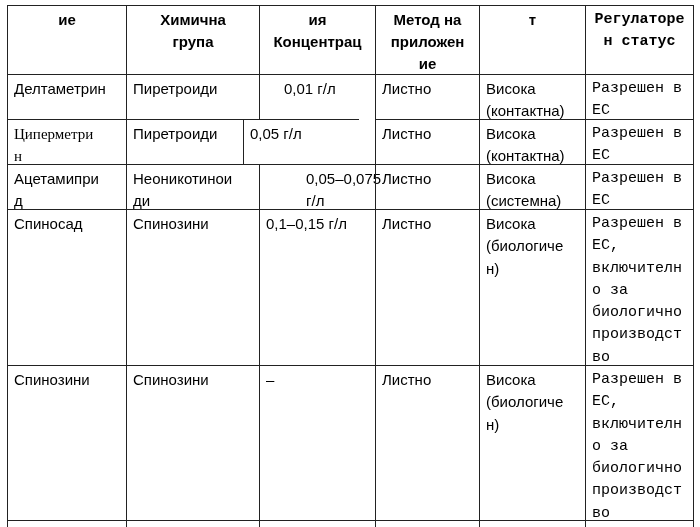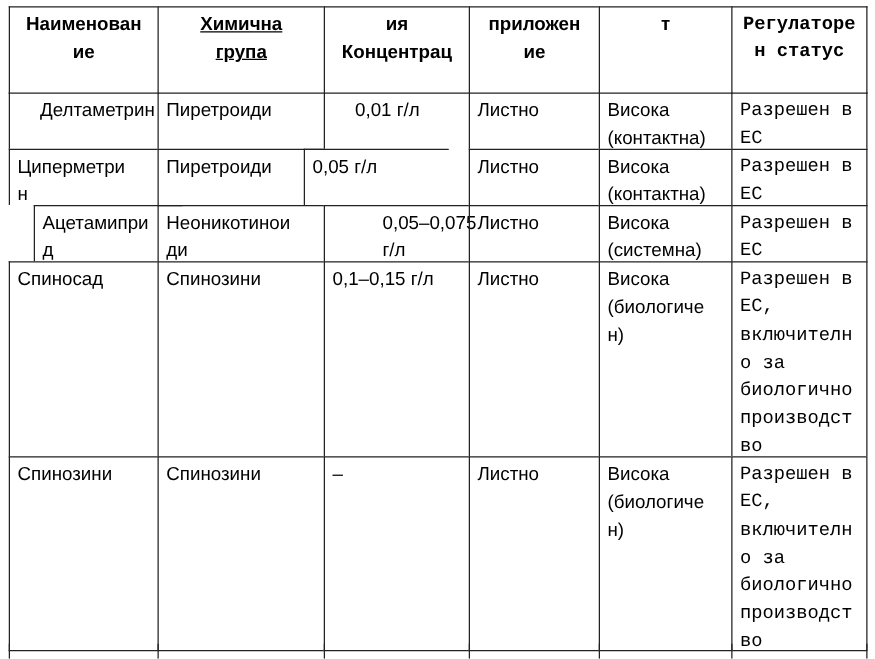--- a/index.html
+++ b/index.html
@@ -16,57 +16,57 @@
   .tail { position: absolute; top: 515px; height: 12px; border-left: 1px solid #222; }
 </style>
 </head>
 <body>
 
 <div class="tbl">
 
   <div class="row hdr" style="top:0; height:70px;">
     <div class="cell" style="left:0; width:119px; height:70px;">
       <div class="lines">
-          <span class="ln">Наименован</span>
           <span class="ln">ие</span>
         </div>
     </div>
-    <div class="cell" style="left:119px; width:133px; height:70px;text-decoration:underline;">
+    <div class="cell" style="left:119px; width:133px; height:70px;">
       <div class="lines">
           <span class="ln">Химична</span>
           <span class="ln">група</span>
         </div>
     </div>
     <div class="cell" style="left:252px; width:116px; height:70px;">
       <div class="lines">
           <span class="ln">ия</span>
           <span class="ln">Концентрац</span>
         </div>
     </div>
     <div class="cell" style="left:368px; width:104px; height:70px;">
       <div class="lines">
+          <span class="ln">Метод на</span>
           <span class="ln">приложен</span>
           <span class="ln">ие</span>
         </div>
     </div>
     <div class="cell" style="left:472px; width:106px; height:70px;">
       <div class="lines">
           <span class="ln">т</span>
         </div>
     </div>
     <div class="cell last" style="left:578px; width:109px; height:70px;">
       <div class="lines">
           <span class="ln">Регулаторе</span>
           <span class="ln">н статус</span>
         </div>
     </div>
   </div>
 
   <div class="row" style="top:69px; height:45px;">
-    <div class="cell" style="left:0; width:119px; height:45px;padding-left:18px;">
+    <div class="cell" style="left:0; width:119px; height:45px;">
         <div class="lines">
           <span class="ln">Делтаметрин</span>
         </div>
       </div>
     <div class="cell" style="left:119px; width:133px; height:45px;">
         <div class="lines">
           <span class="ln">Пиретроиди</span>
         </div>
       </div>
     <div class="cell" style="left:252px; width:116px; height:45px;padding-left:18px;">
@@ -87,21 +87,21 @@
       </div>
     <div class="cell last" style="left:578px; width:109px; height:45px;">
         <div class="lines">
           <span class="ln">Разрешен в</span>
           <span class="ln">ЕС</span>
         </div>
       </div>
   </div>
 
   <div class="row" style="top:114px; height:45px;">
-    <div class="cell" style="left:0; width:119px; height:45px;">
+    <div class="cell" style="left:0; width:119px; height:45px;font-family:Liberation Serif, serif;">
         <div class="lines">
           <span class="ln">Циперметри</span>
           <span class="ln">н</span>
         </div>
       </div>
     <div class="cell" style="left:119px; width:133px; height:45px;">
         <div class="lines">
           <span class="ln">Пиретроиди</span>
         </div>
       </div>
@@ -123,21 +123,21 @@
       </div>
     <div class="cell last" style="left:578px; width:109px; height:45px;">
         <div class="lines">
           <span class="ln">Разрешен в</span>
           <span class="ln">ЕС</span>
         </div>
       </div>
   </div>
 
   <div class="row" style="top:159px; height:45px;">
-    <div class="cell" style="left:0; width:119px; height:45px;margin-left:20px;">
+    <div class="cell" style="left:0; width:119px; height:45px;">
         <div class="lines">
           <span class="ln">Ацетамипри</span>
           <span class="ln">д</span>
         </div>
       </div>
     <div class="cell" style="left:119px; width:133px; height:45px;">
         <div class="lines">
           <span class="ln">Неоникотинои</span>
           <span class="ln">ди</span>
         </div>

